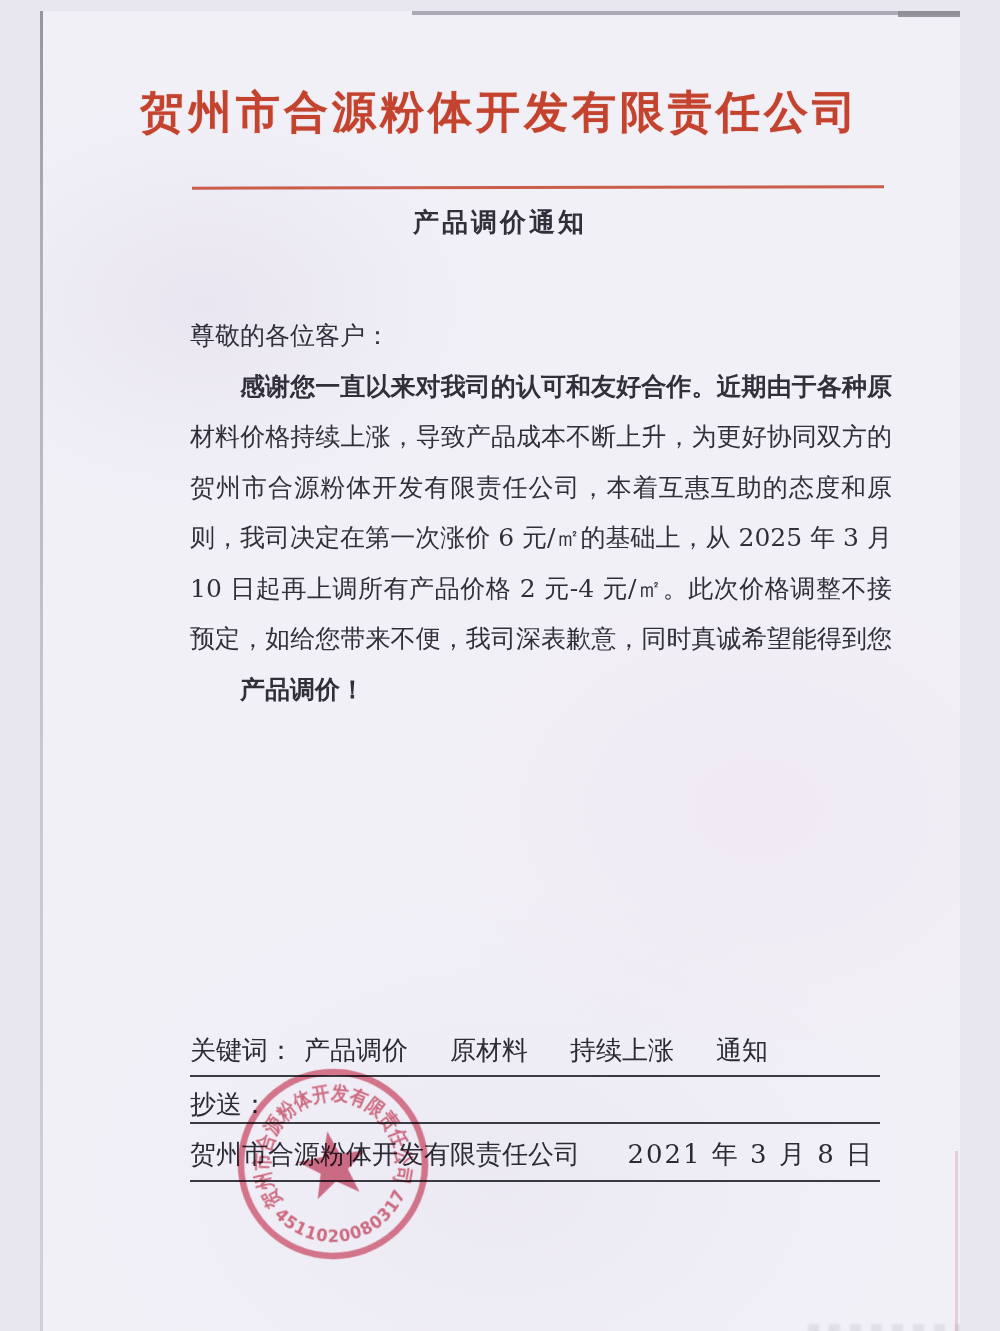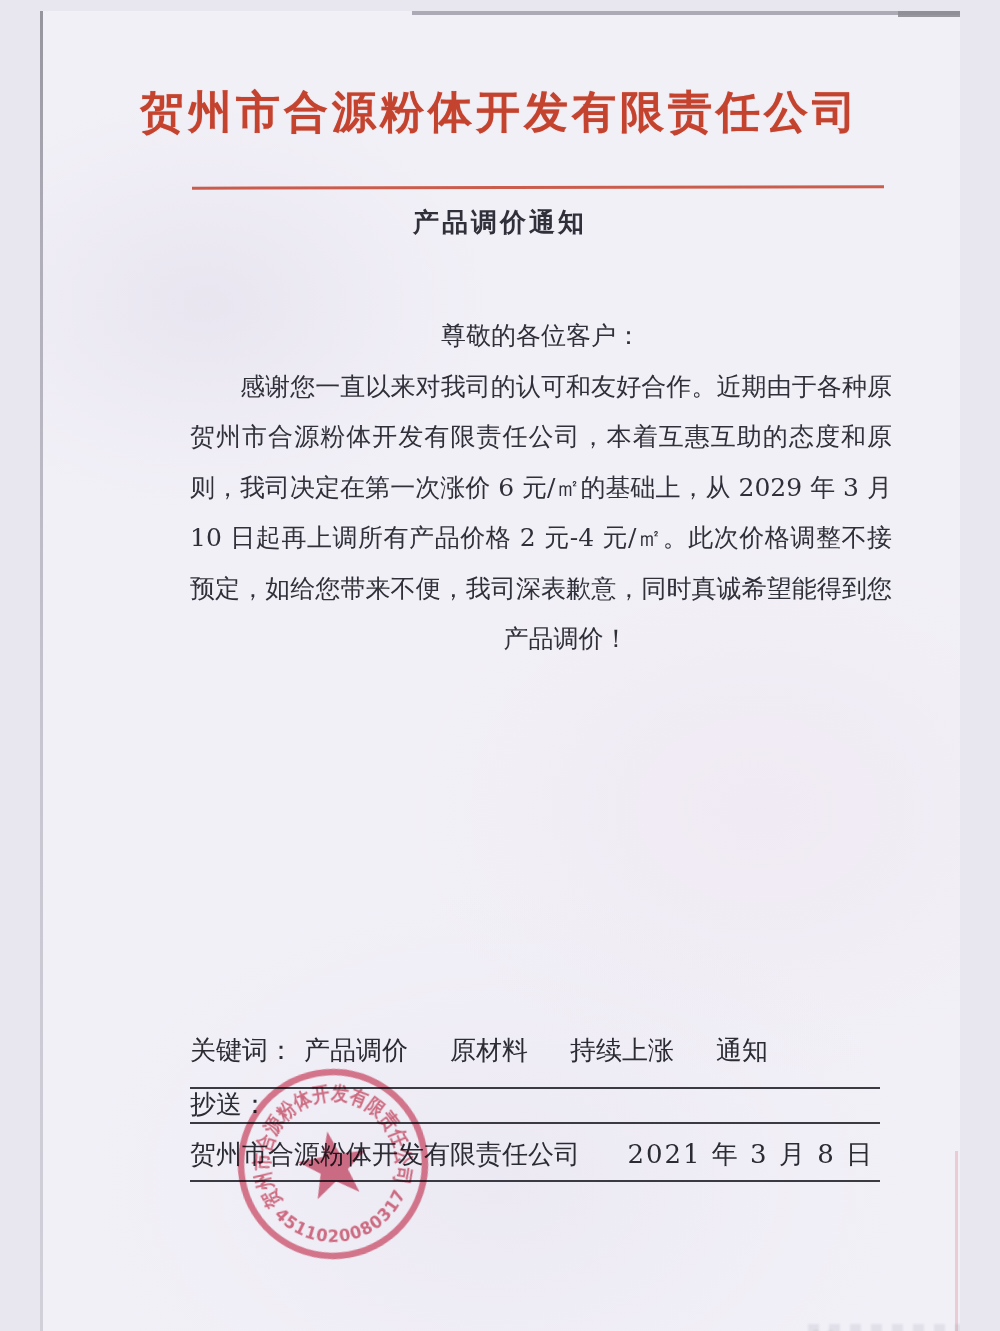--- a/index.html
+++ b/index.html
@@ -41,32 +41,32 @@
     position:absolute;top:194px;left:0;width:100%;
     text-align:center;
     font-size:26px;font-weight:600;letter-spacing:3px;
     color:#30303a;white-space:nowrap;
   }
 
   .body-block{
     position:absolute;top:300px;left:150px;width:702px;
     font-size:25px;color:#30303a;
   }
-  .line{height:50.5px;line-height:50.5px;white-space:nowrap;text-align:center;}
+  .line{height:50.5px;line-height:50.5px;white-space:nowrap;}
   .line.justify{white-space:normal;text-align:justify;text-align-last:justify;text-justify:inter-character;overflow:hidden;}
-  .line.indent{text-indent:2em;}
+  .line.indent{text-indent:2em;font-weight:bold;}
   .line.justify.indent{padding-left:2em;width:calc(100% - 2em);text-indent:0;}
 
   .rule-row{
     position:absolute;left:150px;width:690px;
     font-size:26px;color:#2b2b33;
     border-bottom:2px solid #3a3a42;
     white-space:nowrap;
   }
-  .row-keywords{top:1022px;padding-bottom:19px;}
+  .row-keywords{top:1022px;padding-bottom:7px;}
   .row-copyto{top:1076px;}
   .row-footer{top:1126px;padding-bottom:8px;display:flex;justify-content:space-between;align-items:flex-end;}
   .kw-item{margin-right:42px;}
   .kw-item:last-child{margin-right:0;}
   .kw-label{margin-right:10px;}
   .footer-date{letter-spacing:2px;margin-right:6px;}
 
   .seal{
     position:absolute;top:1053px;left:193px;width:200px;height:200px;
     transform:rotate(-10deg);
@@ -99,22 +99,23 @@
 
   <div class="header-title">贺州市合源粉体开发有限责任公司</div>
 
   <div class="divider"></div>
 
   <div class="doc-title">产品调价通知</div>
 
   <div class="body-block">
     <div class="line">尊敬的各位客户：</div>
     <div class="line justify indent">感谢您一直以来对我司的认可和友好合作。近期由于各种原</div>
+    <div class="line justify">材料价格持续上涨，导致产品成本不断上升，为更好协同双方的</div>
     <div class="line justify">贺州市合源粉体开发有限责任公司，本着互惠互助的态度和原</div>
-    <div class="line justify">则，我司决定在第一次涨价 6 元/㎡的基础上，从 2029 年 3 月</div>
+    <div class="line justify">则，我司决定在第一次涨价 6 元/㎡的基础上，从 2025 年 3 月</div>
     <div class="line justify">10 日起再上调所有产品价格 2 元-4 元/㎡。此次价格调整不接受</div>
     <div class="line justify">预定，如给您带来不便，我司深表歉意，同时真诚希望能得到您</div>
     <div class="line indent">产品调价！</div>
   </div>
 
   <div class="rule-row row-keywords">
     <span class="kw-label">关键词：</span><span class="kw-item">产品调价</span><span class="kw-item">原材料</span><span class="kw-item">持续上涨</span><span class="kw-item">通知</span>
   </div>
 
   <div class="rule-row row-copyto">

